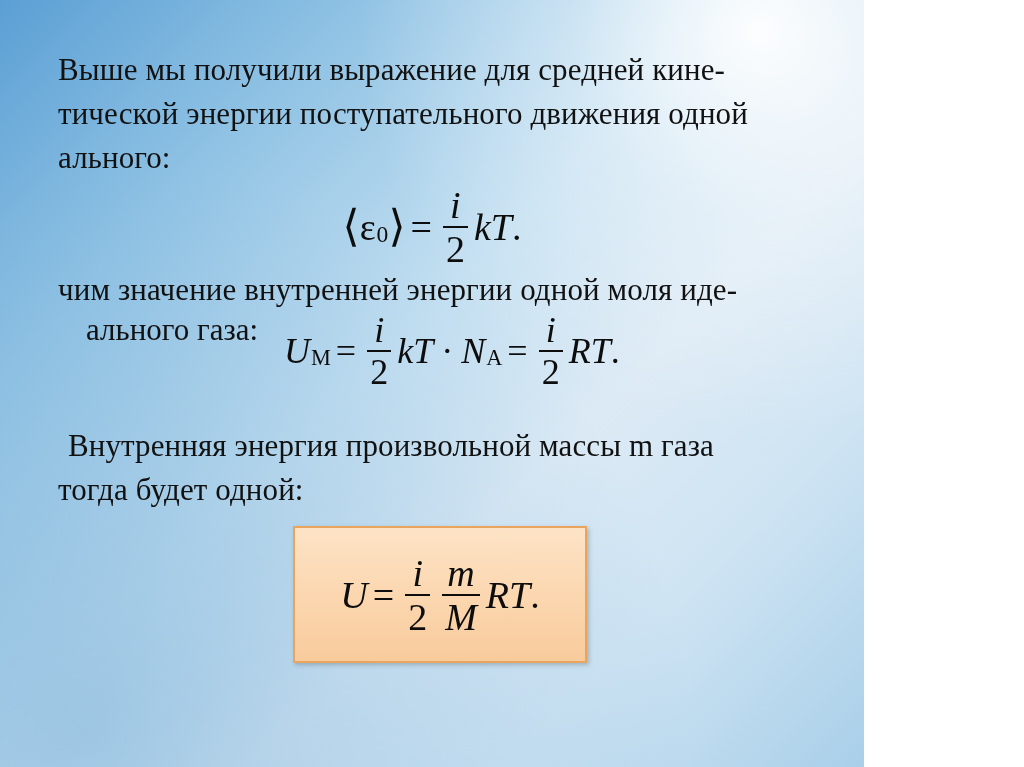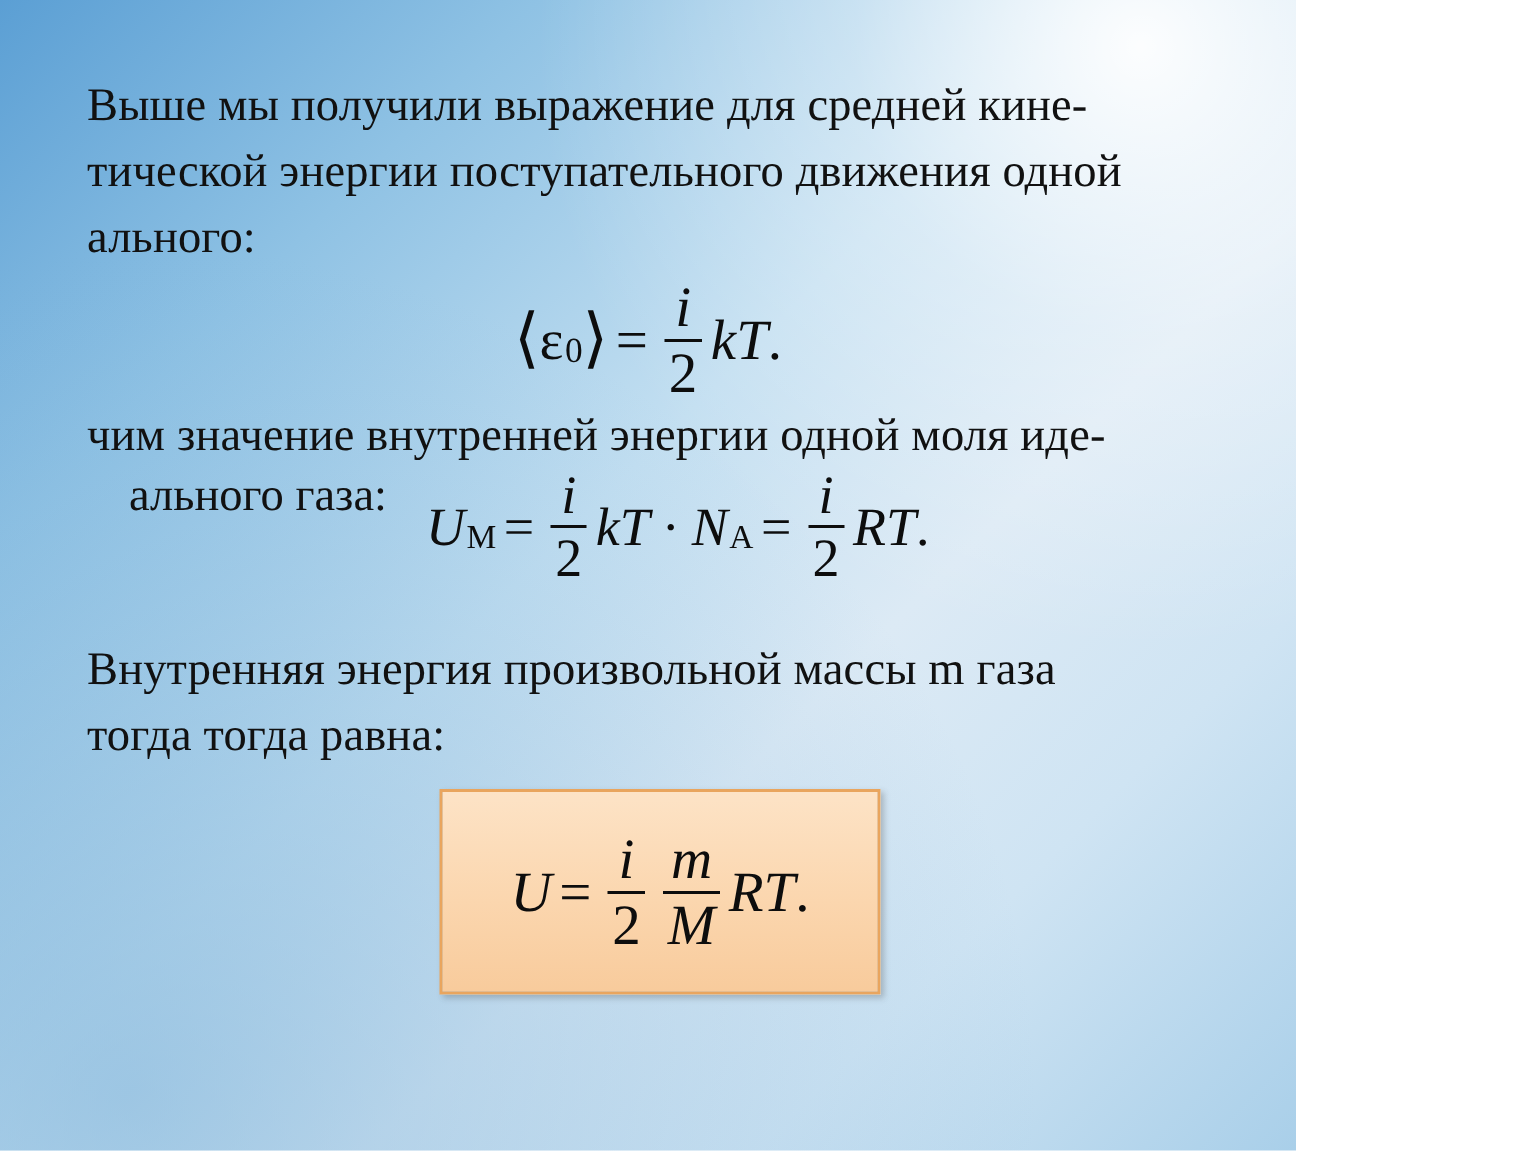--- a/index.html
+++ b/index.html
@@ -37,21 +37,21 @@
     font-size: 31px;
     line-height: 1.42;
     color: #111111;
     letter-spacing: 0.1px;
   }
   .para.indent {
     text-indent: 34px;
   }
   .block1 { margin-top: 8px; }
   .block2 { margin-top: 26px; }
-  .block3 { margin-top: 34px; }
+  .block3 { margin-top: 34px; margin-left: 10px; }
 
   
   .math {
     font-family: "Liberation Serif", serif;
     color: #0d0d0d;
     display: inline-flex;
     align-items: center;
     white-space: nowrap;
   }
   .mi { font-style: italic; }
@@ -172,21 +172,21 @@
           <span class="num mi">i</span>
           <span class="den mup">2</span>
         </span>
         <span class="mi">R</span>
         <span class="mi">T</span>
         <span class="mup">.</span>
       </span>
     </div>
 
     <div class="para block3">Внутренняя энергия произвольной массы  m  газа</div>
-    <div class="para">тогда тогда равна:</div>
+    <div class="para">тогда будет одной:</div>
 
     <div class="box">
       <span class="math f3">
         <span class="mi">U</span>
         <span class="op mup">=</span>
         <span class="frac">
           <span class="num mi">i</span>
           <span class="den mup">2</span>
         </span>
         <span class="frac">

